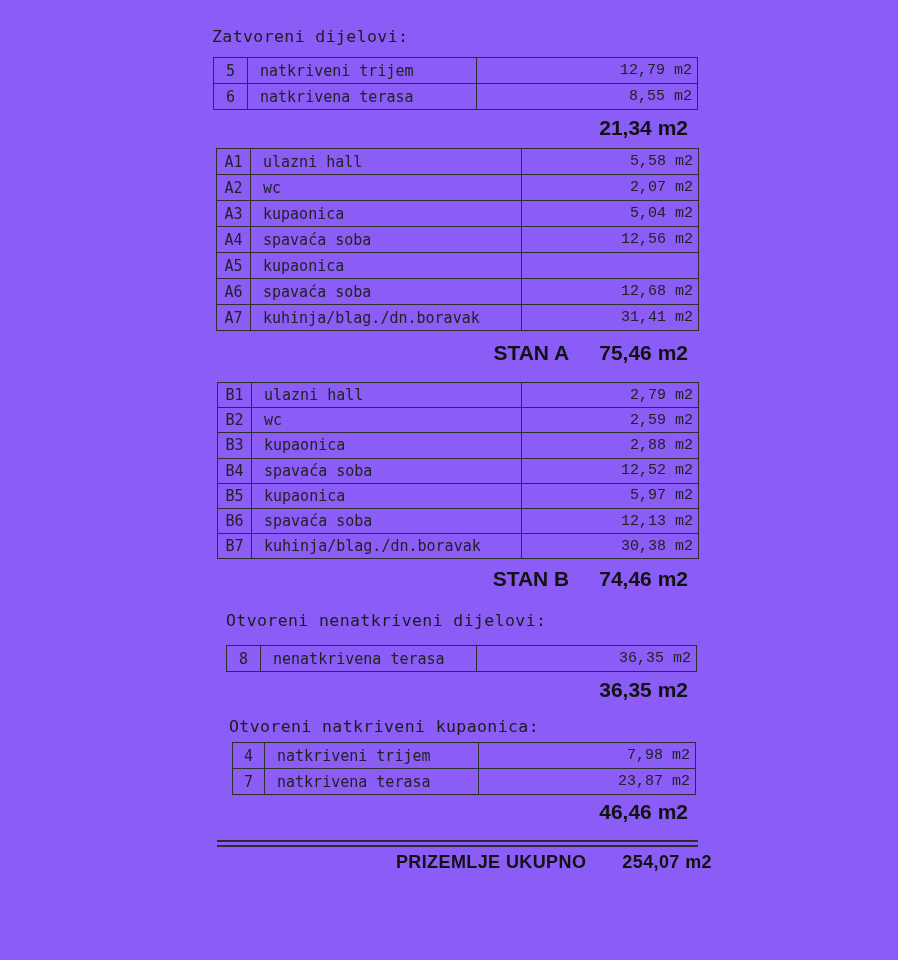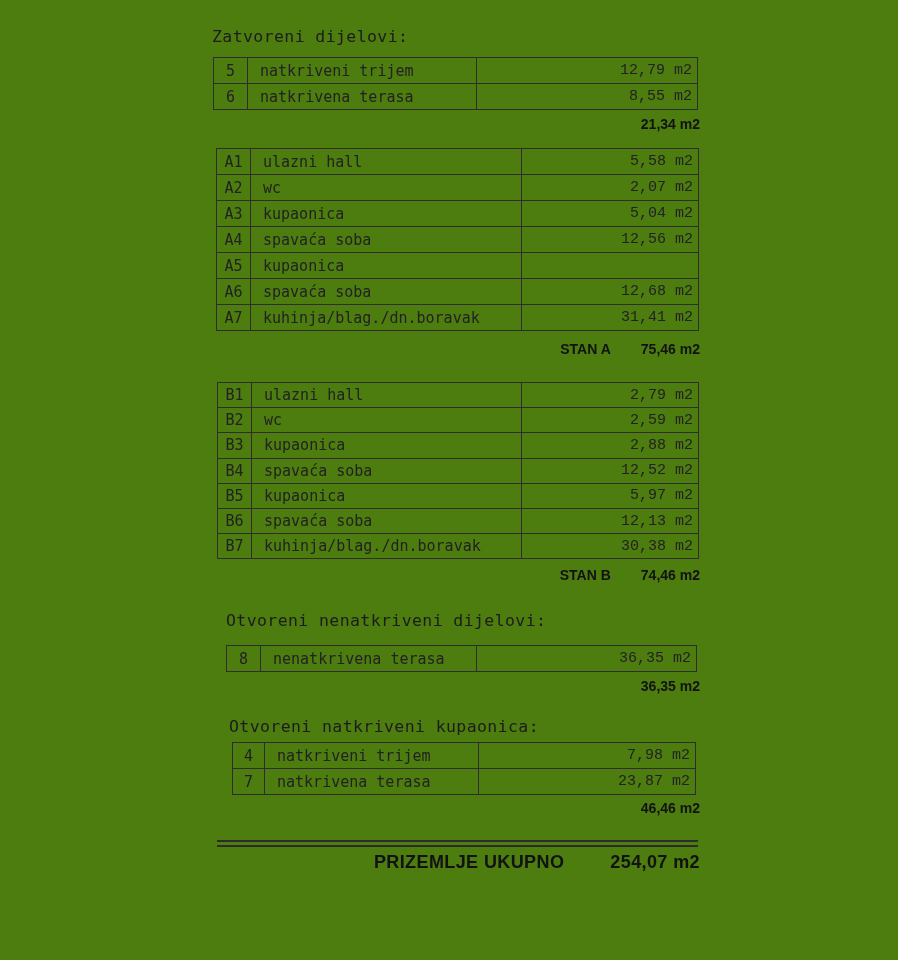--- a/index.html
+++ b/index.html
@@ -3,21 +3,21 @@
 <meta charset="utf-8">
 <style>
   html,body{margin:0;padding:0;}
   body{
     width:898px;height:960px;
     background:#fdfdfc;
     font-family:"DejaVu Sans Mono", monospace;
     color:#1e1e1e;
     overflow:hidden;
   }
-  .page{position:relative;width:898px;height:960px;background:#4d7c0f;}
+  .page{position:relative;width:898px;height:960px;background:#8b5cf6;}
 
   .heading{
     position:absolute;
     font-family:"DejaVu Sans Mono", monospace;
     font-size:16.5px;
     letter-spacing:.4px;
     color:#1c1c1c;
     white-space:nowrap;
   }
 
@@ -38,34 +38,34 @@
   .cell{
     display:flex;align-items:center;
     font-size:15px;color:#222;
     white-space:nowrap;overflow:hidden;
   }
   .cell.code{justify-content:center;border-right:1.8px solid #2e2e2e;}
   .cell.name{padding-left:12px;border-right:1.8px solid #2e2e2e;}
   .cell.area{justify-content:flex-end;padding-right:5px;font-family:Liberation Mono, monospace;}
 
   .subtotal{
-    position:absolute;right:198px;
+    position:absolute;right:210px;
     font-family:"Liberation Sans", sans-serif;
-    font-weight:700;font-size:14px;color:#121212;
+    font-weight:700;font-size:21px;color:#121212;
     display:flex;gap:30px;white-space:nowrap;text-align:center;
   }
   .dblrule{
     position:absolute;left:217px;top:840px;width:481px;height:3px;
     border-top:2px solid #2c2c2c;border-bottom:2px solid #2c2c2c;
   }
   .grand{
-    position:absolute;right:198px;top:852px;
+    position:absolute;right:186px;top:852px;
     font-family:"Liberation Sans", sans-serif;
     font-weight:700;font-size:18px;color:#121212;
-    display:flex;gap:46px;letter-spacing:.4px;white-space:nowrap;
+    display:flex;gap:36px;letter-spacing:.4px;white-space:nowrap;
   }
 </style>
 </head>
 <body>
 
 <div class="page">
 
   <div class="heading" style="left:212px;top:27px">Zatvoreni dijelovi:</div>
 
   <div class="atable t1" style="left:213px;top:57px">

